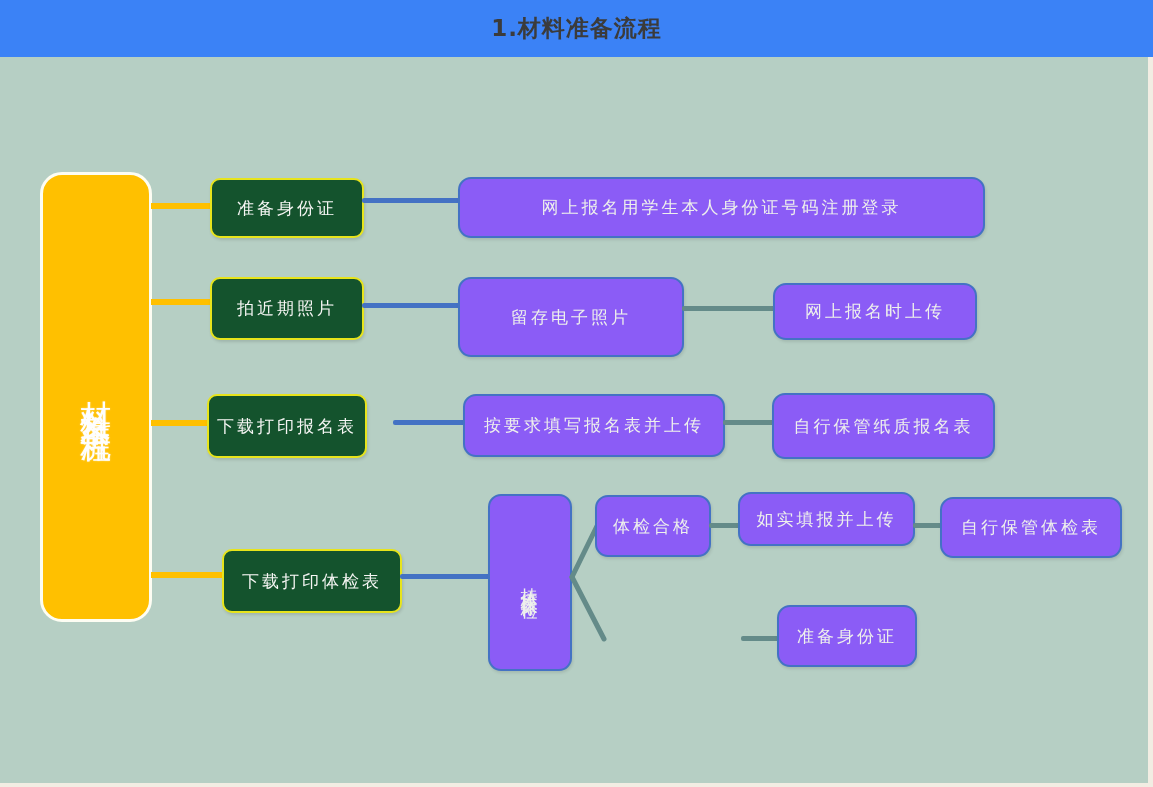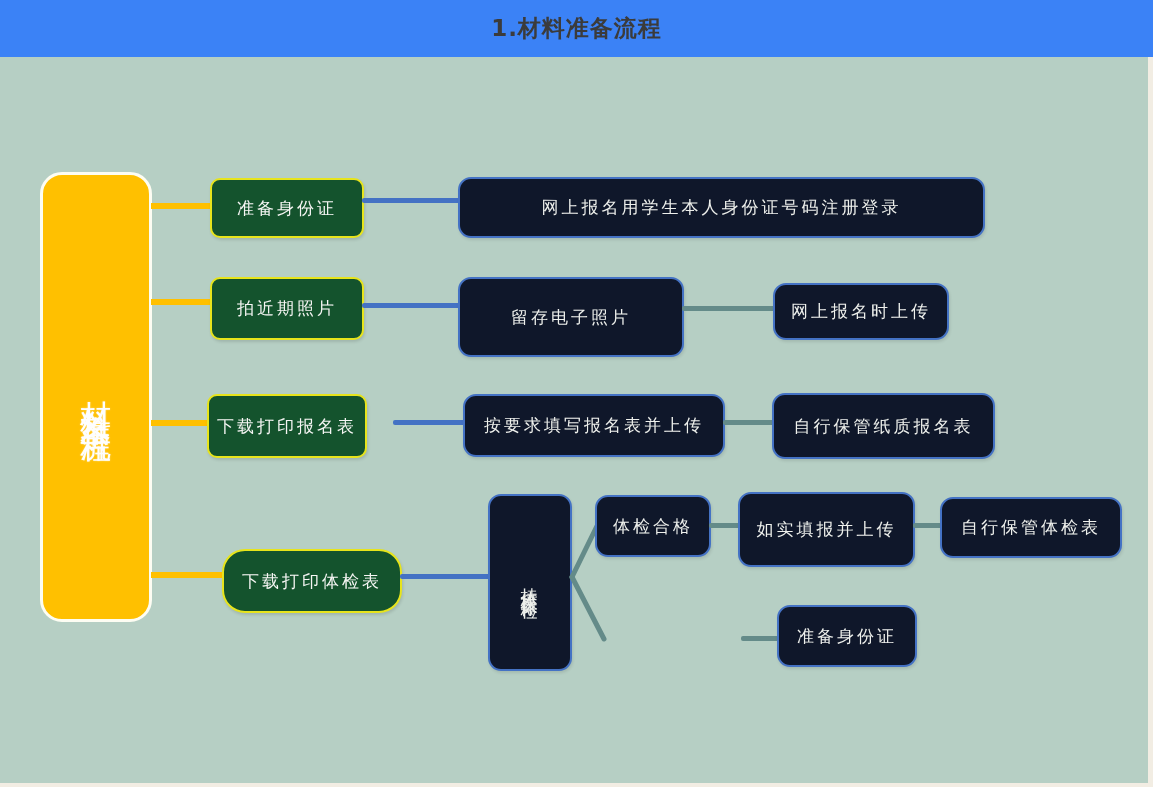--- a/index.html
+++ b/index.html
@@ -44,21 +44,21 @@
   .branch-box{
     background:#14532d;
     border:2px solid #e7e41c;
     border-radius:10px;
     display:flex;align-items:center;justify-content:center;
     color:#f6f6f4;font-size:17px;letter-spacing:3px;
     box-shadow:1px 2px 3px rgba(0,0,0,.12);
   }
 
   .node-box{
-    background:#0f172a;
+    background:#8b5cf6;
     border:2px solid #4472c4;
     border-radius:13px;
     display:flex;align-items:center;justify-content:center;
     color:#eef0ec;font-size:17px;letter-spacing:3px;
     box-shadow:1px 2px 3px rgba(0,0,0,.10);
   }
   .node-box.vertical{
     writing-mode:vertical-rl;
     letter-spacing:3px;font-size:17px;
   }
@@ -87,39 +87,39 @@
   <div class="abs stub-yellow" style="left:151px;top:572px;width:72px;"></div>
 
   <div class="abs branch-box" style="left:210px;top:178px;width:154px;height:60px;">准备身份证</div>
   <div class="abs line-blue" style="left:362px;top:198px;width:98px;"></div>
   <div class="abs node-box" style="left:458px;top:177px;width:527px;height:61px;">网上报名用学生本人身份证号码注册登录</div>
 
   <div class="abs branch-box" style="left:210px;top:277px;width:154px;height:63px;">拍近期照片</div>
   <div class="abs line-blue" style="left:362px;top:303px;width:98px;"></div>
   <div class="abs node-box" style="left:458px;top:277px;width:226px;height:80px;">留存电子照片</div>
   <div class="abs line-teal" style="left:682px;top:306px;width:93px;"></div>
-  <div class="abs node-box" style="left:773px;top:283px;width:176px;height:57px;">网上报名时上传</div>
+  <div class="abs node-box" style="left:773px;top:283px;width:204px;height:57px;">网上报名时上传</div>
 
   <div class="abs branch-box" style="left:207px;top:394px;width:160px;height:64px;">下载打印报名表</div>
   <div class="abs line-blue" style="left:393px;top:420px;width:72px;"></div>
   <div class="abs node-box" style="left:463px;top:394px;width:262px;height:63px;">按要求填写报名表并上传</div>
   <div class="abs line-teal" style="left:723px;top:420px;width:51px;"></div>
   <div class="abs node-box" style="left:772px;top:393px;width:223px;height:66px;text-align:right;">自行保管纸质报名表</div>
 
-  <div class="abs branch-box" style="left:222px;top:549px;width:180px;height:64px;border-radius:23px;">下载打印体检表</div>
+  <div class="abs branch-box" style="left:222px;top:549px;width:180px;height:64px;">下载打印体检表</div>
   <div class="abs line-blue" style="left:400px;top:574px;width:90px;"></div>
   <div class="abs node-box vertical" style="left:488px;top:494px;width:84px;height:177px;">持体检表体检</div>
 
   <svg class="fork-svg" style="left:555px;top:505px;" width="70" height="150" viewBox="0 0 70 150">
     <line x1="17" y1="72" x2="42" y2="21" stroke="#648b89" stroke-width="5" stroke-linecap="round"></line>
     <line x1="17" y1="72" x2="49" y2="134" stroke="#648b89" stroke-width="5" stroke-linecap="round"></line>
   </svg>
 
   <div class="abs node-box" style="left:595px;top:495px;width:116px;height:62px;">体检合格</div>
   <div class="abs line-teal" style="left:709px;top:523px;width:31px;"></div>
-  <div class="abs node-box" style="left:738px;top:492px;width:177px;height:75px;">如实填报并上传</div>
+  <div class="abs node-box" style="left:738px;top:492px;width:177px;height:54px;">如实填报并上传</div>
   <div class="abs line-teal" style="left:913px;top:523px;width:29px;"></div>
   <div class="abs node-box" style="left:940px;top:497px;width:182px;height:61px;">自行保管体检表</div>
 
   <div class="abs line-teal" style="left:741px;top:636px;width:38px;"></div>
   <div class="abs node-box" style="left:777px;top:605px;width:140px;height:62px;">准备身份证</div>
 
 </div>
 
 </body></html>

